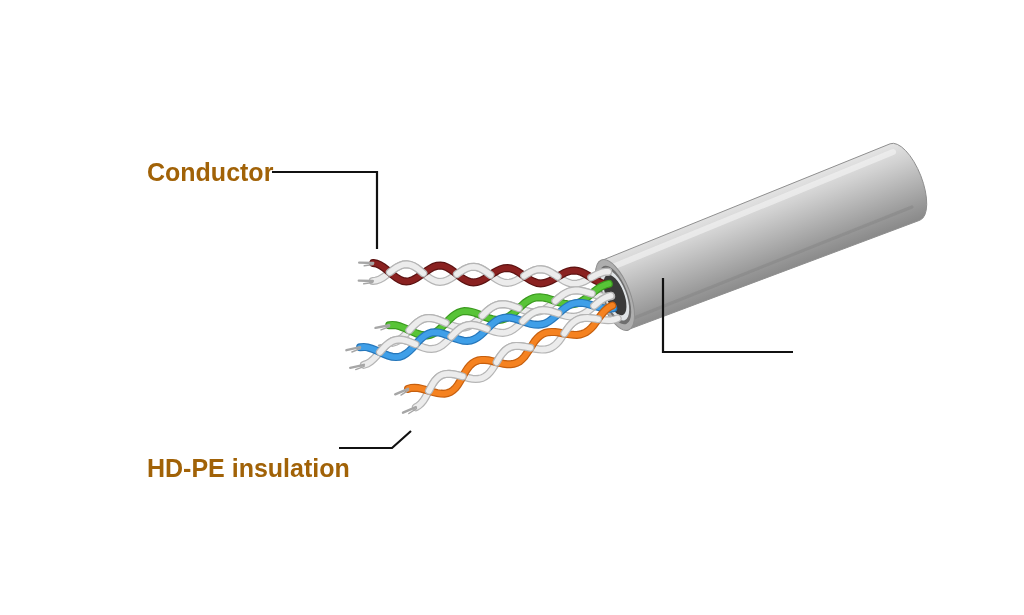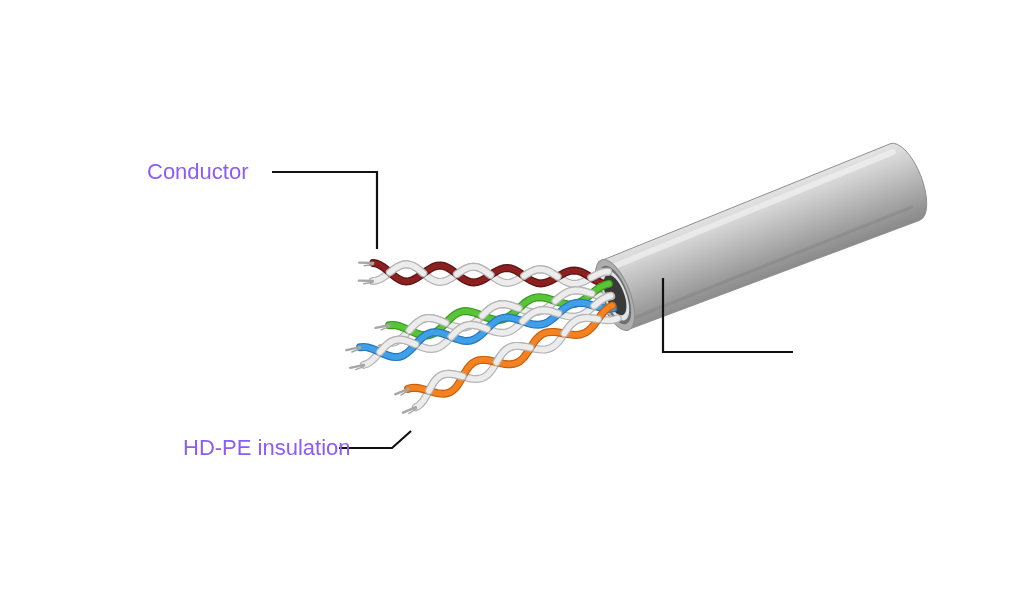--- a/index.html
+++ b/index.html
@@ -6,27 +6,28 @@
   .stage{
     position:relative;
     width:1024px;height:615px;
     background:#ffffff;
     overflow:hidden;
     font-family:"Liberation Sans", sans-serif;
   }
   .stage svg{position:absolute;left:0;top:0;}
   .diagram-label{
     position:absolute;
-    font-size:22px;
+    font-size:25px;
     line-height:28px;
-    color:#8b5cf6;
+    color:#a16207;
     white-space:nowrap;
+    font-weight:bold;
   }
   .label-conductor{left:147px;top:158px;}
-  .label-insulation{left:147px;top:434px;margin-left:36px;}
+  .label-insulation{left:147px;top:454px;}
   .label-jacket{left:802px;top:338px;}
 </style>
 </head>
 <body>
 
 <div class="stage">
 
   <svg width="1024" height="615" viewBox="0 0 1024 615">
     <defs>
       <linearGradient id="jacketGrad" gradientUnits="userSpaceOnUse" x1="745.5" y1="201.2" x2="774.5" y2="275.8">

